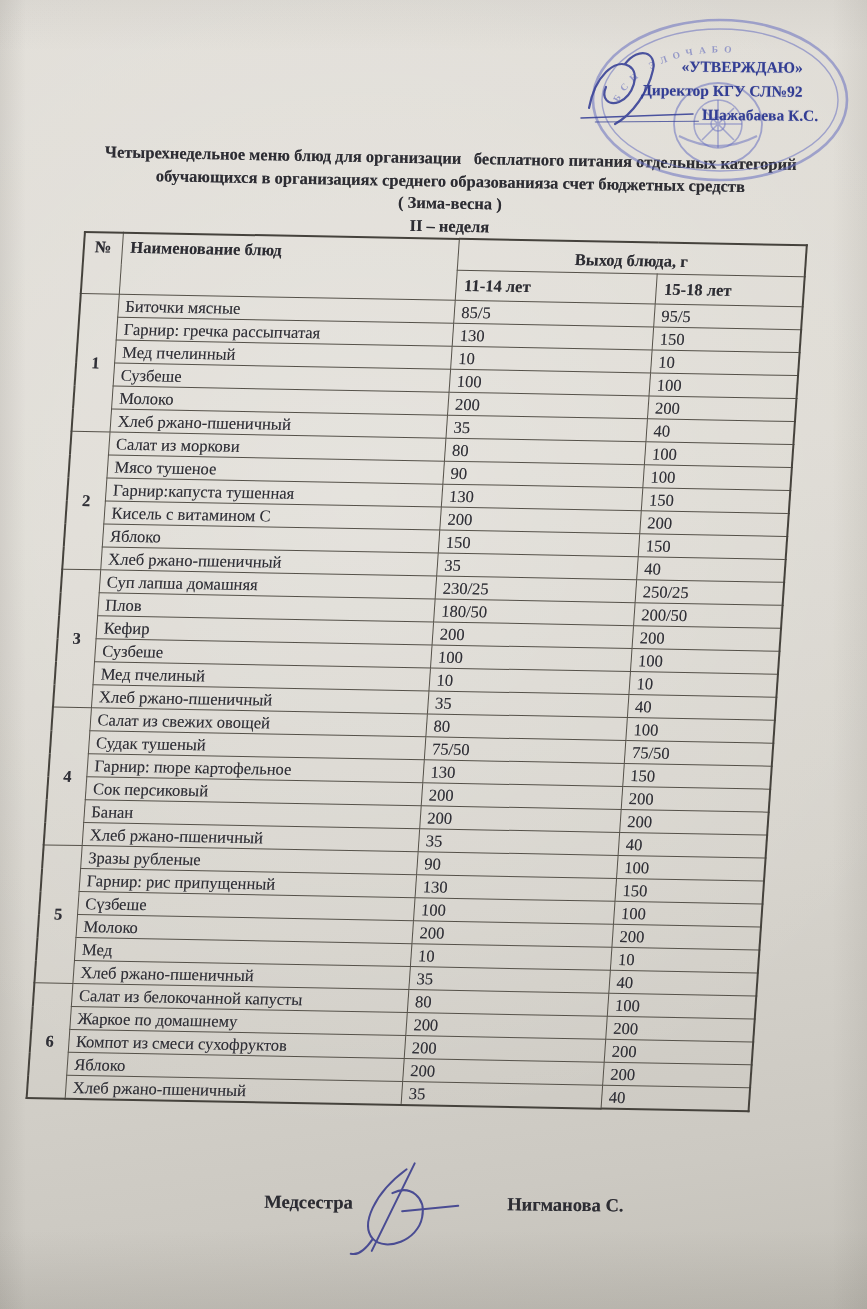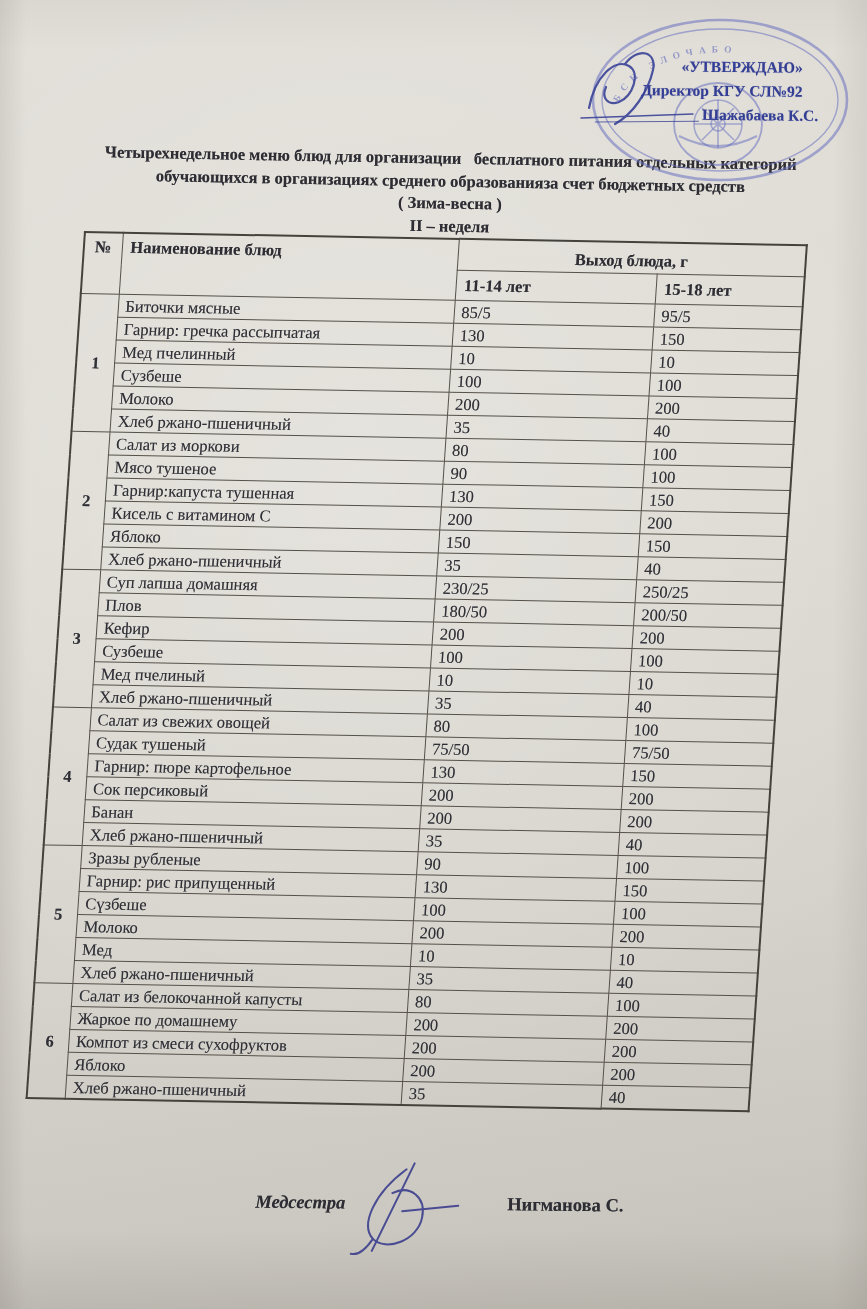--- a/index.html
+++ b/index.html
@@ -51,21 +51,21 @@
   .h-name { vertical-align:top; padding:4px 8px 0 8px; }
   .h-out  { text-align:center !important; vertical-align:bottom; padding-bottom:2px; height:27px; }
   .h-age  { vertical-align:middle; padding:2px 8px; height:25px; }
   .menu td { font-size:16.5px; line-height:19px; height:20px; padding:1px 7px; vertical-align:middle; }
   .col-no { text-align:center; font-weight:bold; vertical-align:top; padding-top:3px; font-size:16px; }
 
   
   .footer { position:absolute; left:252px; top:1168px; width:450px; height:120px; z-index:2;
     transform:rotate(0.6deg); color:#2d2d33; font-weight:bold; font-size:18.5px;
     text-shadow:0 0 0.6px rgba(45,45,55,0.5); }
-  .f-role { position:absolute; left:3px;   top:26px;font-style:italic; }
+  .f-role { position:absolute; left:12px;   top:26px; }
   .f-name { position:absolute; left:255px; top:26px; }
   .nurse-sig { position:absolute; left:92px; top:-12px; }
 </style>
 </head>
 <body>
 
 <div class="page">
 
   <div class="stamp">
     <svg width="292" height="192" viewBox="0 0 292 192">

